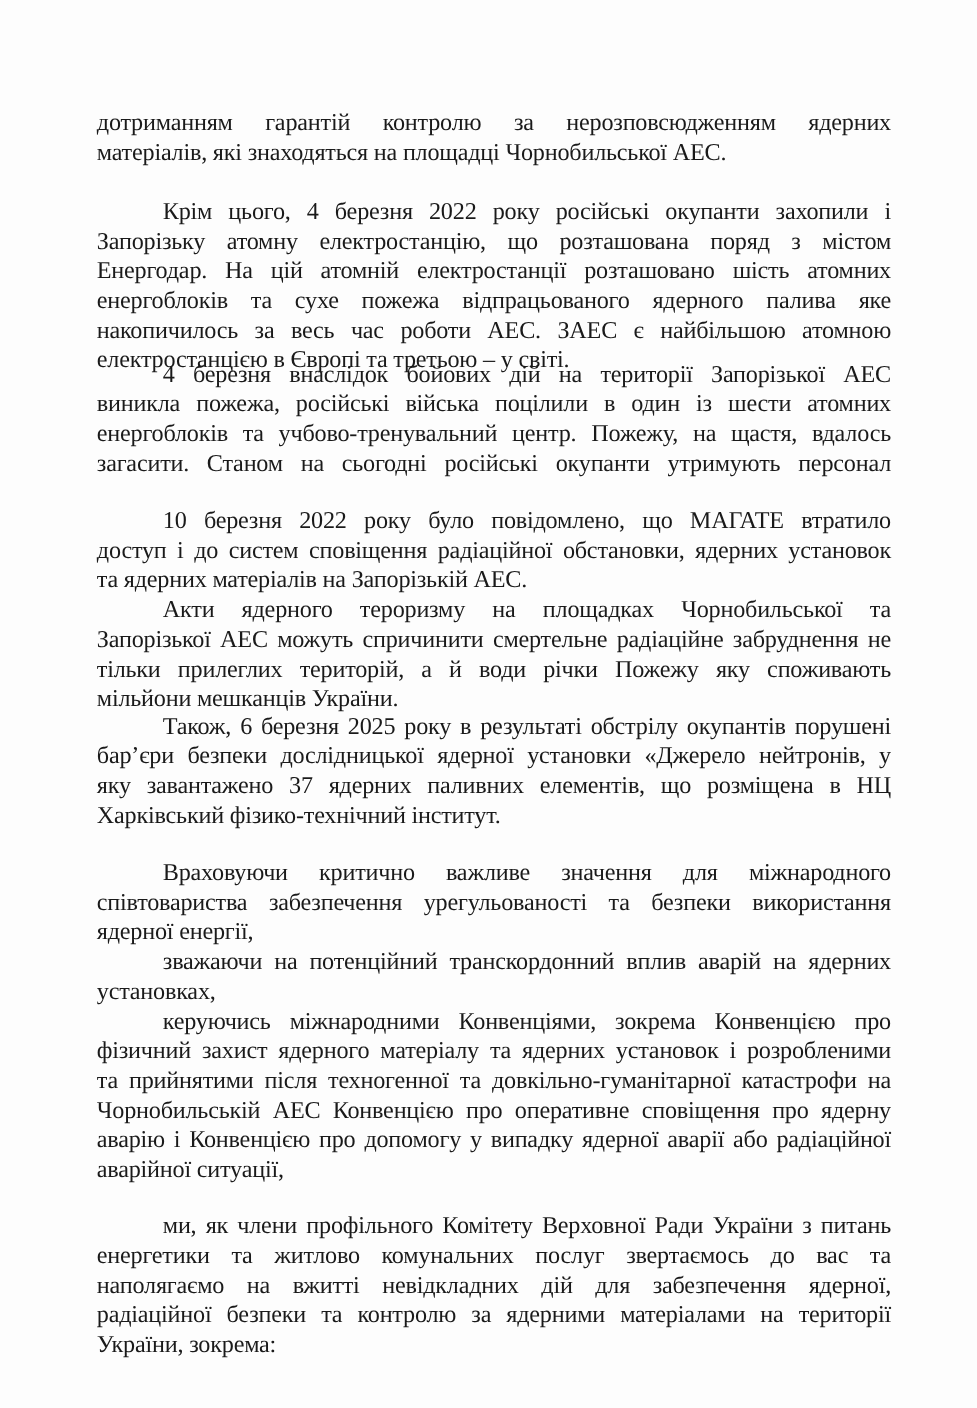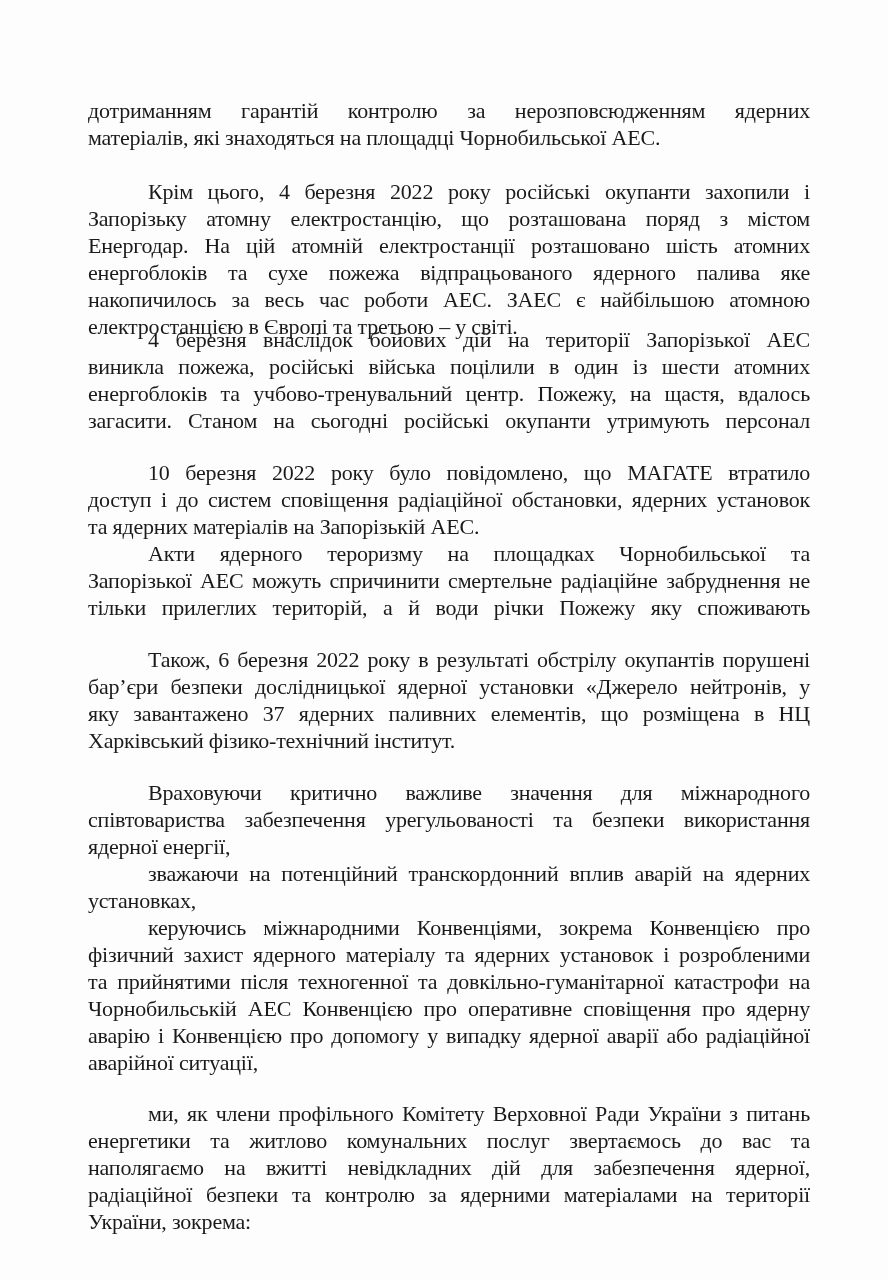--- a/index.html
+++ b/index.html
@@ -57,22 +57,23 @@
   <div class="line just" style="top:380px">енергоблоків та учбово-тренувальний центр. Пожежу, на щастя, вдалось</div>
   <div class="line just" style="top:407px">загасити. Станом на сьогодні російські окупанти утримують персонал</div>
 
   <div class="line just indent" style="top:459px">10 березня 2022 року було повідомлено, що МАГАТЕ втратило</div>
   <div class="line just" style="top:486px">доступ і до систем сповіщення радіаційної обстановки, ядерних установок</div>
   <div class="line" style="top:513px">та ядерних матеріалів на Запорізькій АЕС.</div>
 
   <div class="line just indent" style="top:540px">Акти ядерного тероризму на площадках Чорнобильської та</div>
   <div class="line just" style="top:567px">Запорізької АЕС можуть спричинити смертельне радіаційне забруднення не</div>
   <div class="line just" style="top:594px">тільки прилеглих територій, а й води річки Пожежу яку споживають</div>
+  <div class="line" style="top:621px">мільйони мешканців України.</div>
 
-  <div class="line just indent" style="top:646px">Також, 6 березня 2022 року в результаті обстрілу окупантів порушені</div>
+  <div class="line just indent" style="top:646px">Також, 6 березня 2025 року в результаті обстрілу окупантів порушені</div>
   <div class="line just" style="top:673px">бар’єри безпеки дослідницької ядерної установки «Джерело нейтронів, у</div>
   <div class="line just" style="top:700px">яку завантажено 37 ядерних паливних елементів, що розміщена в НЦ</div>
   <div class="line" style="top:727px">Харківський фізико-технічний інститут.</div>
 
   <div class="line just indent" style="top:779px">Враховуючи критично важливе значення для міжнародного</div>
   <div class="line just" style="top:806px">співтовариства забезпечення урегульованості та безпеки використання</div>
   <div class="line" style="top:833px">ядерної енергії,</div>
 
   <div class="line just indent" style="top:860px">зважаючи на потенційний транскордонний вплив аварій на ядерних</div>
   <div class="line" style="top:887px">установках,</div>

